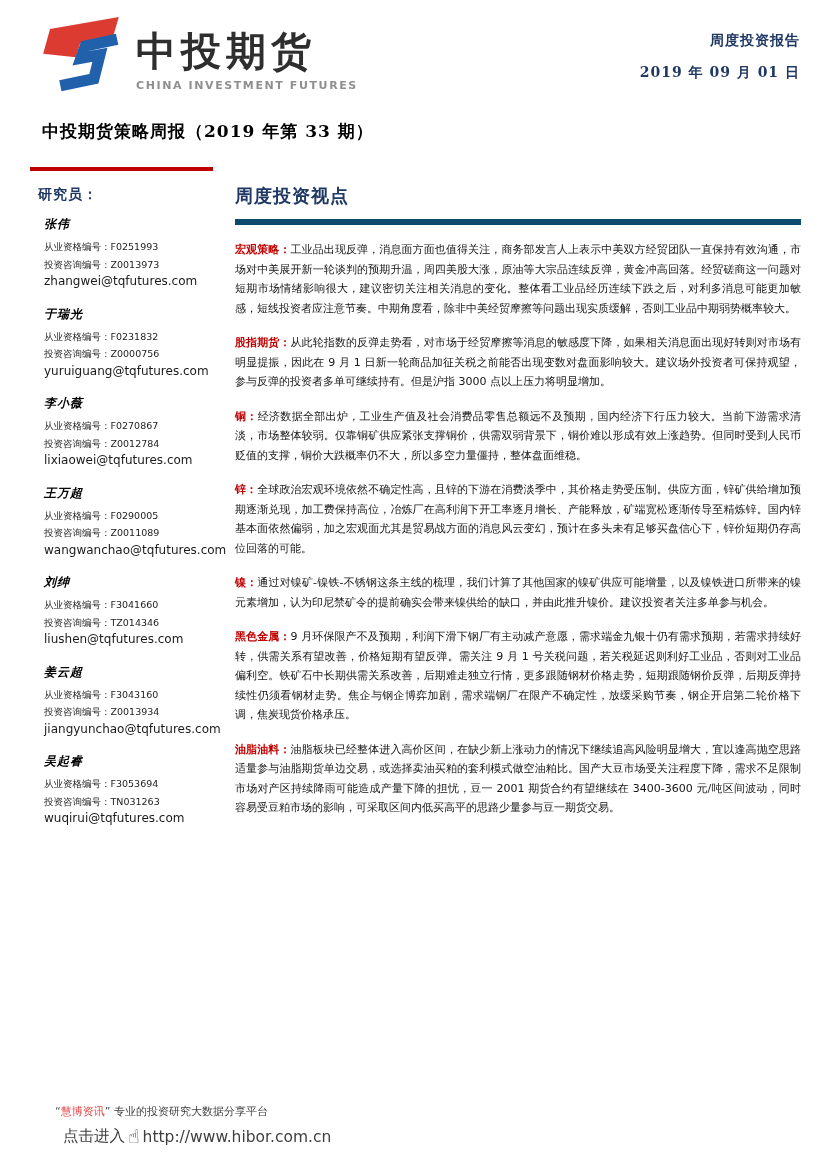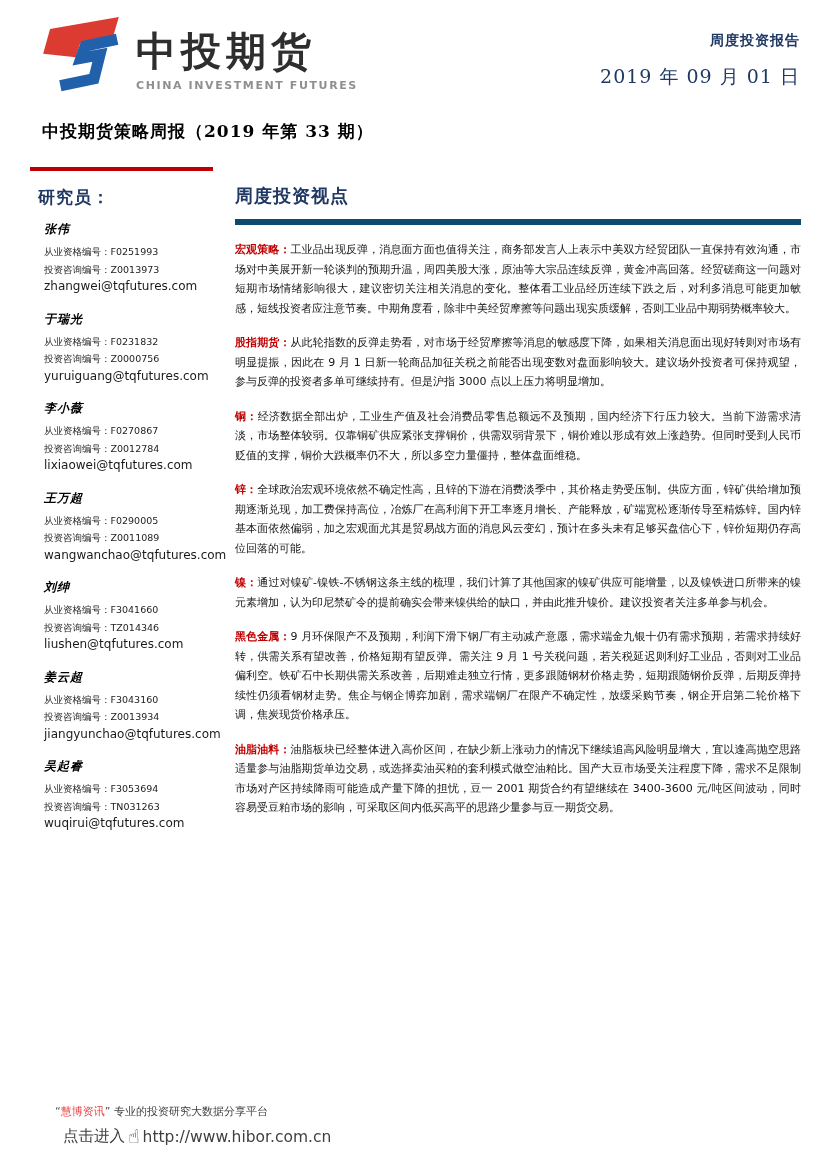--- a/index.html
+++ b/index.html
@@ -8,28 +8,28 @@
     font-family:"DejaVu Sans", sans-serif;overflow:hidden;
   }
   
   .logo-wrap{position:absolute;left:38px;top:14px;display:flex;align-items:flex-end;}
   .logo-mark{width:86px;height:78px;flex:none;}
   .logo-text{margin-left:12px;padding-top:6px;}
   .logo-cn{font-size:40px;font-weight:bold;color:#2e2e2e;letter-spacing:5px;line-height:46px;}
   .logo-en{font-size:11px;font-weight:bold;color:#8f8f8f;letter-spacing:1.6px;margin-top:5px;}
   .header-right{position:absolute;right:26px;top:32px;text-align:right;color:#1f3864;}
   .report-type{font-size:14px;font-weight:bold;letter-spacing:1px;}
-  .report-date{font-size:19px;font-weight:normal;margin-top:14px;font-family:"DejaVu Serif", serif;letter-spacing:1px;margin-left:25px;}
+  .report-date{font-size:14px;font-weight:bold;margin-top:14px;font-family:"DejaVu Serif", serif;letter-spacing:1px;margin-left:25px;}
   
   .page-title{position:absolute;left:42px;top:120px;font-size:17px;font-weight:bold;color:#000;
     font-family:"DejaVu Serif", serif;letter-spacing:1px;}
   
   .sidebar{position:absolute;left:30px;top:167px;width:183px;}
   .sidebar-rule{height:4px;background:#c00000;width:183px;}
-  .sidebar-heading{margin:15px 0 12px 8px;font-size:17px;font-weight:bold;color:#1f3864;letter-spacing:1px;}
+  .sidebar-heading{margin:15px 0 12px 8px;font-size:14px;font-weight:bold;color:#1f3864;letter-spacing:1px;}
   .researcher{margin:0 0 15px 14px;}
   .r-name{font-size:12px;font-weight:bold;color:#000;margin-bottom:5px;letter-spacing:1px;font-style:italic;}
   .r-line{font-size:9.5px;color:#222;line-height:17.5px;}
   .r-email{font-size:12px;color:#1a1a1a;line-height:17.5px;}
   
   .main{position:absolute;left:235px;top:184px;width:566px;}
   .main-heading{font-size:18px;font-weight:bold;color:#1f3864;padding-bottom:11px;
     border-bottom:6px solid #0c4a6e;letter-spacing:1px;}
   .section{margin-top:15px;font-size:11px;line-height:19.5px;text-align:justify;color:#141414;}
   .sec-label{color:#c00000;font-weight:bold;}

